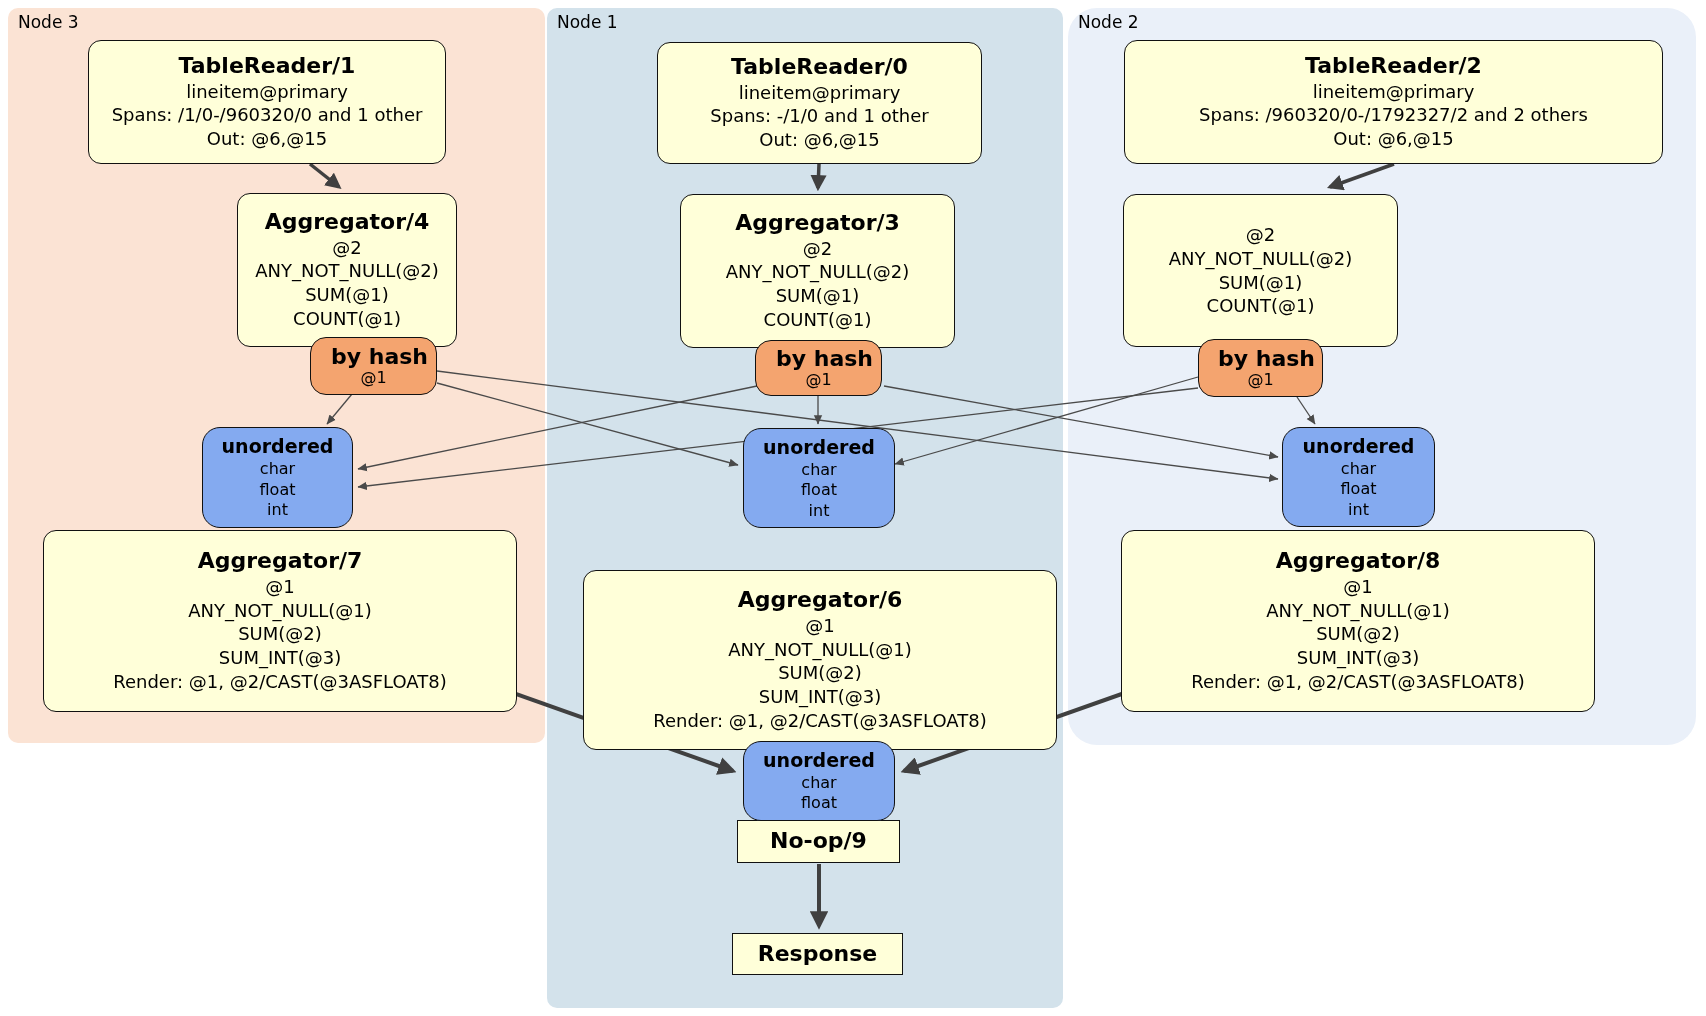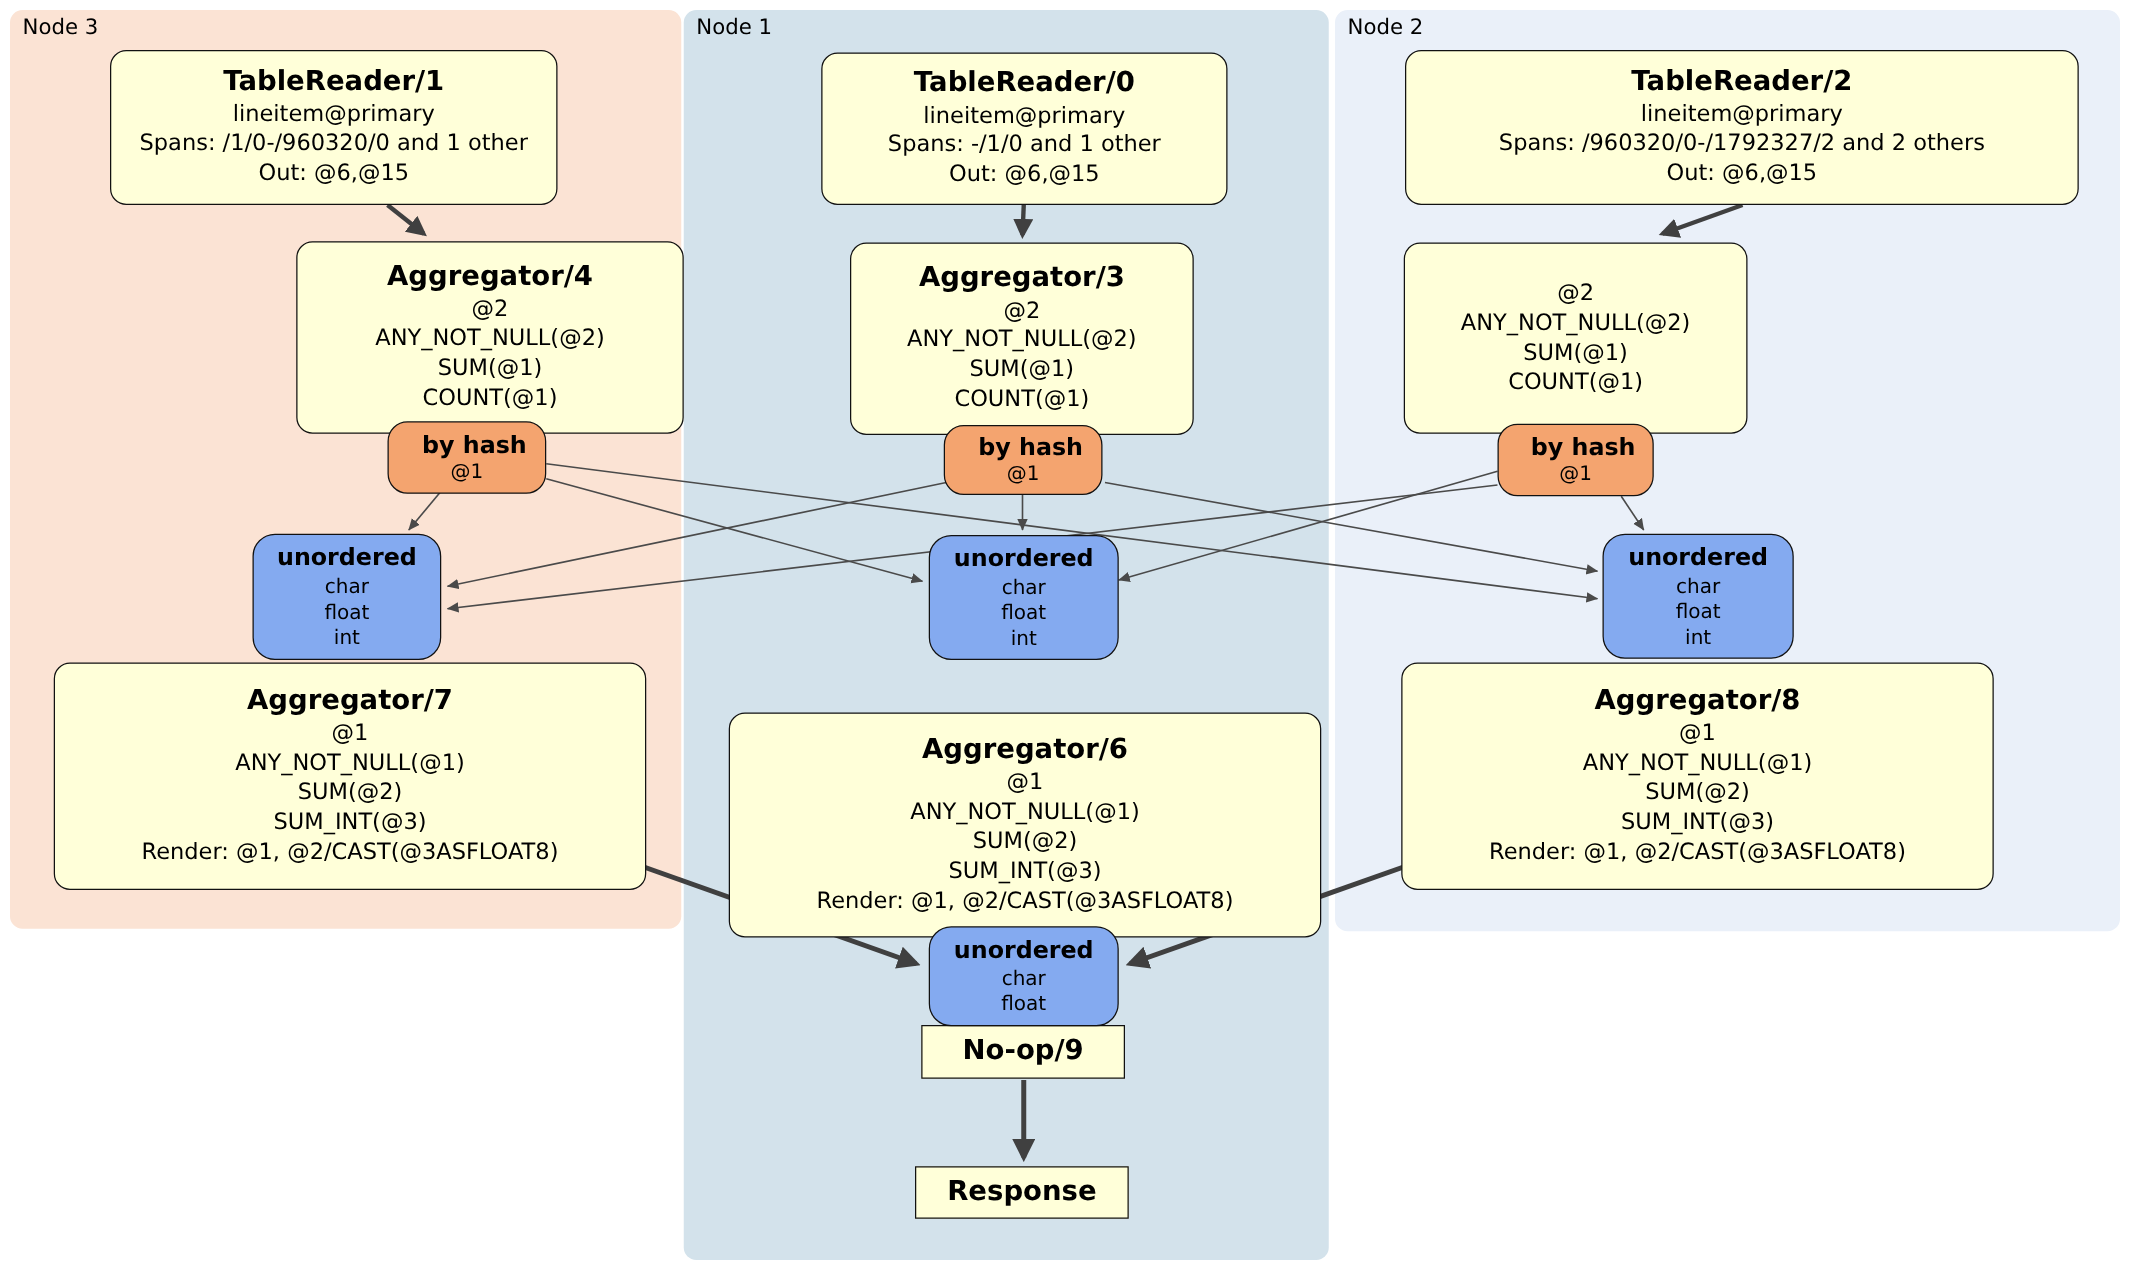--- a/index.html
+++ b/index.html
@@ -5,36 +5,36 @@
   html,body { margin:0; padding:0; background:#ffffff; }
   #canvas {
     position:relative; width:1706px; height:1016px;
     background:#ffffff; overflow:hidden;
     font-family:"DejaVu Sans", "Liberation Sans", sans-serif;
     color:#000;
   }
   .region { position:absolute; border-radius:10px; z-index:0;text-align:right; }
   #region-node3 { left:8px;   top:8px; width:537px; height:735px; background:#fbe3d4; }
   #region-node1 { left:547px; top:8px; width:516px; height:1000px; background:#d3e2eb; }
-  #region-node2 { left:1068px;top:8px; width:628px; height:737px; background:#eaf0f9; }
+  #region-node2 { left:1068px;top:8px; width:628px; height:737px; background:#eaf0f9;border-radius:29px; }
   .region-label { position:absolute; left:10px; top:4px; font-size:17px; color:#000; }
 
   svg.edges { position:absolute; left:0; top:0; z-index:1; }
 
   .box {
     position:absolute; box-sizing:border-box; z-index:2;
     background:#ffffd9; border:1.6px solid #111;
     border-radius:13px; text-align:center;
     display:flex; flex-direction:column; justify-content:center;
   }
   .title { font-weight:bold; font-size:22px; line-height:1.22; white-space:nowrap; }
   .bl    { font-size:18px; line-height:1.33; white-space:nowrap; }
 
   .router { background:#f4a46f; border-radius:16px; z-index:4; }
-  .router .title { font-size:19px; line-height:1.15;padding-left:12px; }
+  .router .title { font-size:22px; line-height:1.15;padding-left:12px; }
   .router .bl    { font-size:16px; line-height:1.15; }
 
   .sync { background:#84aaf0; border-radius:18px; z-index:3; }
   .sync .title { font-size:19px; line-height:1.3; }
   .sync .bl    { font-size:16px; line-height:1.28; }
 
   .mini { border-radius:0; }
   .mini .title { font-size:22px; }
 </style>
 </head>
@@ -88,21 +88,21 @@
     </g>
   </svg>
 
   <div class="box" style="left:88px;top:40px;width:358px;height:124px;">
     <div class="title">TableReader/1</div>
     <div class="bl">lineitem@primary</div>
     <div class="bl">Spans: /1/0-/960320/0 and 1 other</div>
     <div class="bl">Out: @6,@15</div>
   </div>
 
-  <div class="box" style="left:237px;top:193px;width:310px;height:154px;justify-content:center;">
+  <div class="box" style="left:237px;top:193px;width:220px;height:154px;justify-content:center;">
     <div class="title">Aggregator/4</div>
     <div class="bl">@2</div>
     <div class="bl">ANY_NOT_NULL(@2)</div>
     <div class="bl">SUM(@1)</div>
     <div class="bl">COUNT(@1)</div>
   </div>
 
   <div class="box router" style="left:310px;top:337px;width:127px;height:58px;">
     <div class="title">by hash</div>
     <div class="bl">@1</div>

